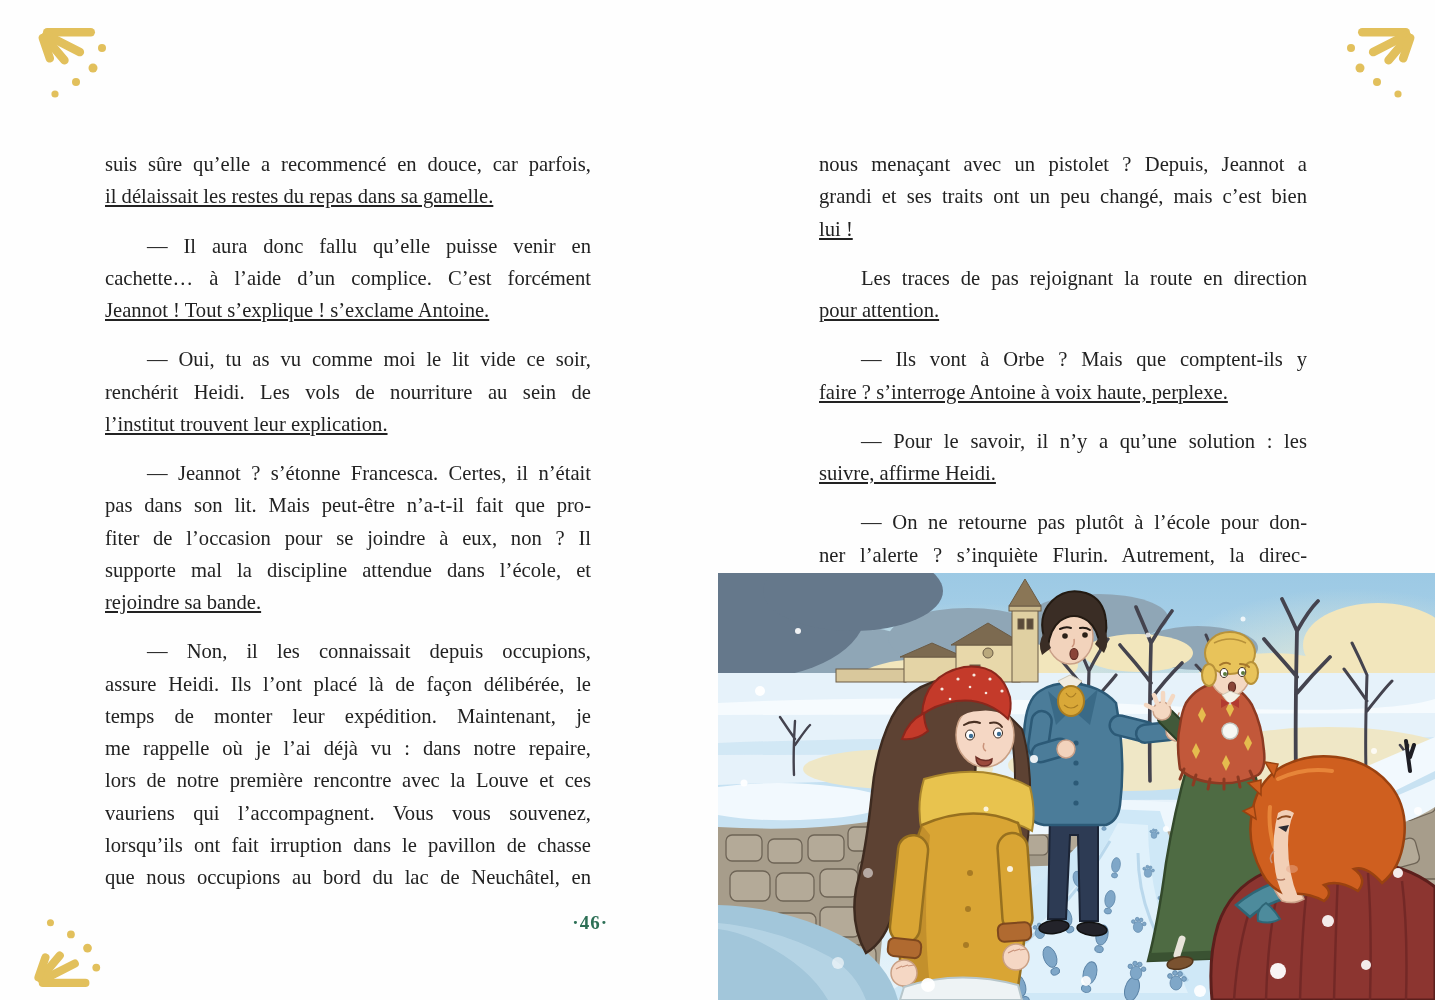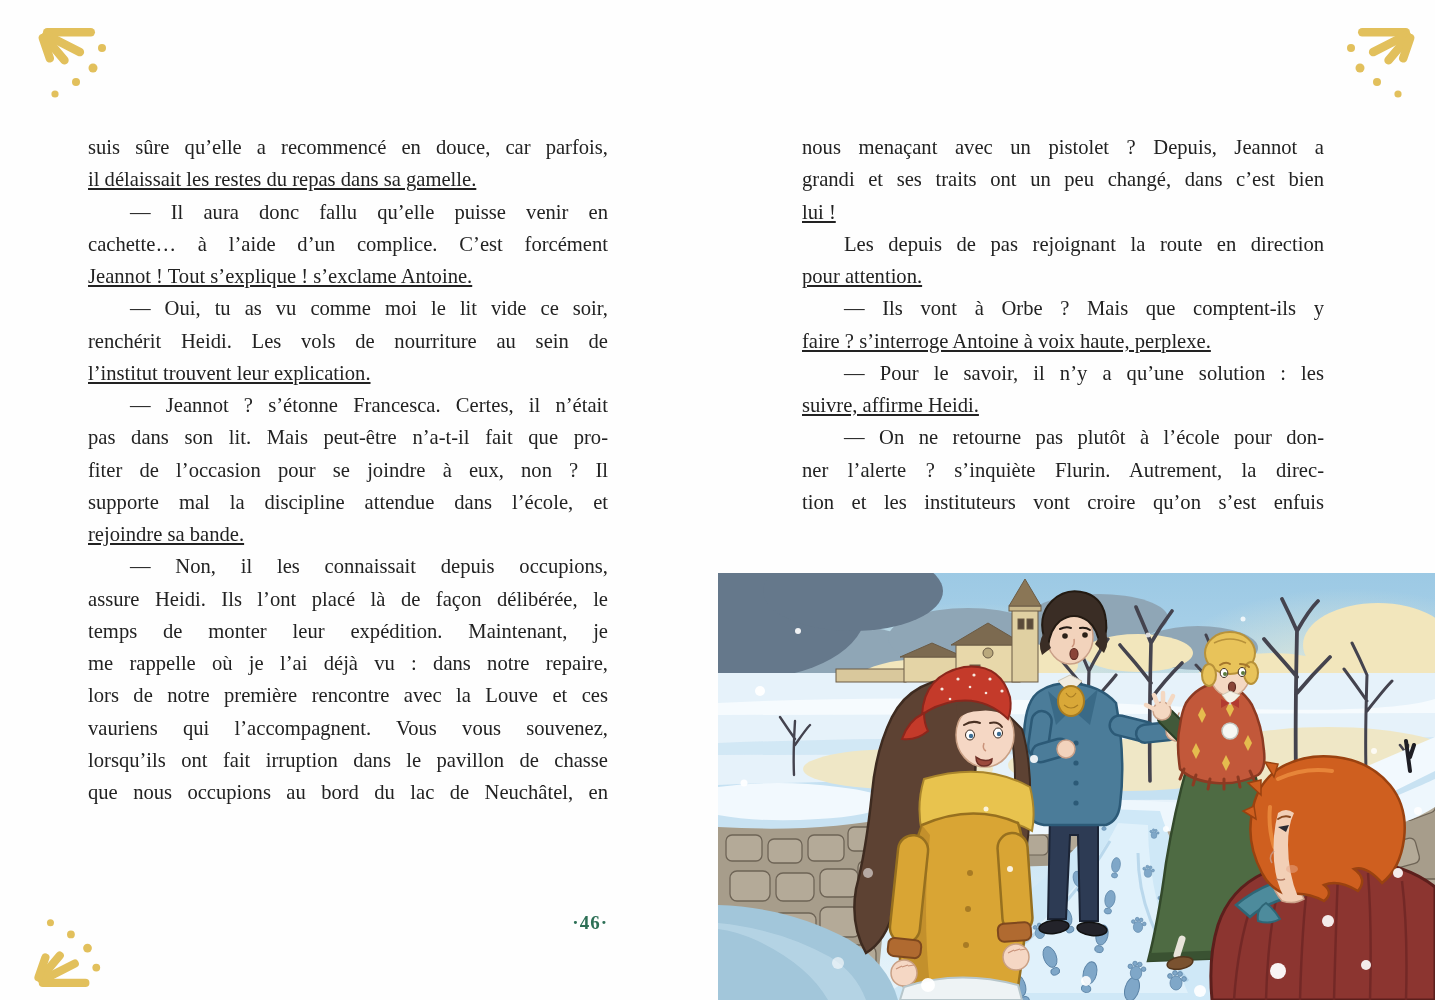--- a/index.html
+++ b/index.html
@@ -8,21 +8,21 @@
     background:#fefefe;
     font-family:"Liberation Serif","DejaVu Serif",serif;
   }
   .col{
     position:absolute;top:131px;
     color:#222;
     font-size:20.6px;
   }
   .col.leftcol{left:88px;width:520px;}
   .col.rightcol{left:802px;width:522px;}
-  .para{margin:0;padding:0;}
+  .para{margin:17px;padding:0;}
   .line{
     height:32.25px;line-height:32.25px;
     text-align:justify;text-align-last:justify;
     overflow:hidden;white-space:nowrap;
   }
   .line.lastline{text-align-last:left;text-decoration:underline;}
   .line.indent{padding-left:42px;}
   .folio{
     position:absolute;left:88px;top:912px;width:520px;
     text-align:right;font-size:19px;font-weight:700;letter-spacing:1px;
@@ -93,25 +93,25 @@
         <div class="line">lors de notre première rencontre avec la Louve et ces</div>
         <div class="line">vauriens qui l’accompagnent. Vous vous souvenez,</div>
         <div class="line">lorsqu’ils ont fait irruption dans le pavillon de chasse</div>
         <div class="line">que nous occupions au bord du lac de Neuchâtel, en</div>
       </div>
     </div>
 
   <div class="col rightcol">
       <div class="para">
         <div class="line">nous menaçant avec un pistolet ? Depuis, Jeannot a</div>
-        <div class="line">grandi et ses traits ont un peu changé, dans c’est bien</div>
+        <div class="line">grandi et ses traits ont un peu changé, mais c’est bien</div>
         <div class="line lastline">lui !</div>
       </div>
       <div class="para">
-        <div class="line indent">Les depuis de pas rejoignant la route en direction</div>
+        <div class="line indent">Les traces de pas rejoignant la route en direction</div>
         <div class="line lastline">pour attention.</div>
       </div>
       <div class="para">
         <div class="line indent">— Ils vont à Orbe ? Mais que comptent-ils y</div>
         <div class="line lastline">faire ? s’interroge Antoine à voix haute, perplexe.</div>
       </div>
       <div class="para">
         <div class="line indent">— Pour le savoir, il n’y a qu’une solution : les</div>
         <div class="line lastline">suivre, affirme Heidi.</div>
       </div>

